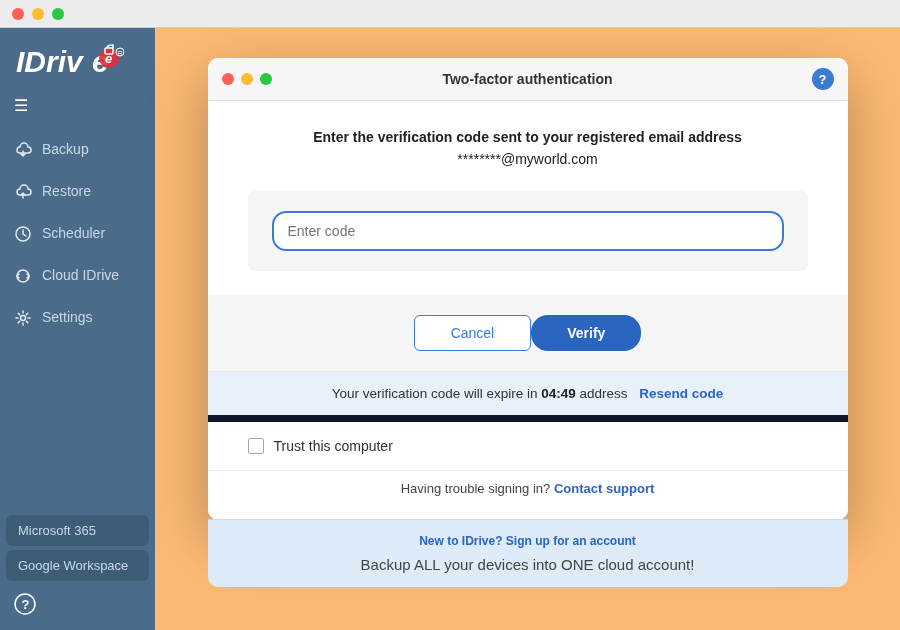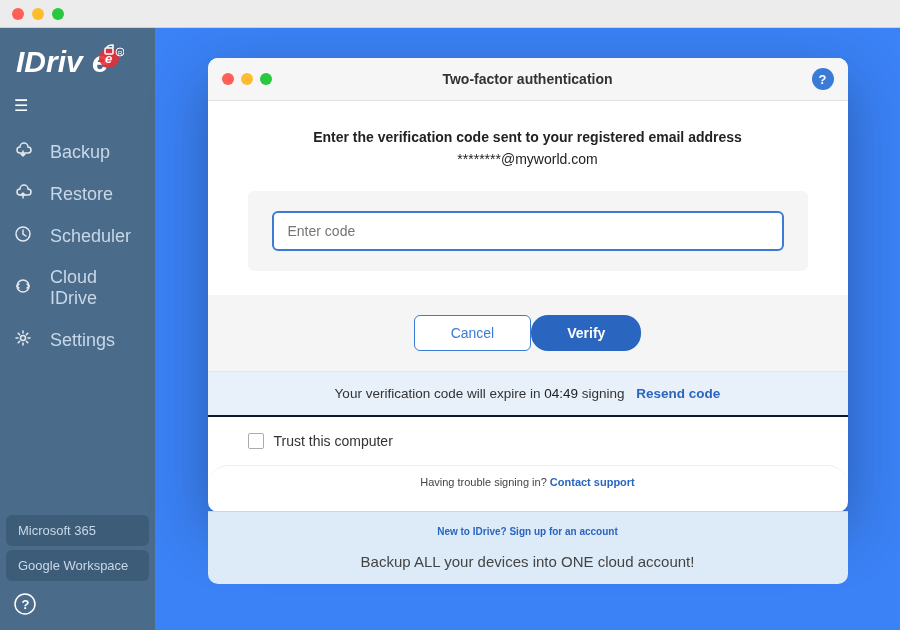--- a/index.html
+++ b/index.html
@@ -55,26 +55,26 @@
     .hamburger {
       padding: 8px 14px;
       cursor: pointer;
       color: white;
       font-size: 16px;
       margin-bottom: 8px;
     }
 
     .nav-item {
       display: flex;
-      align-items: center;
+      align-items: flex-start;
       padding: 10px 14px;
       color: #c8d8e8;
       cursor: pointer;
-      font-size: 18px;
-      gap: 18px;
+      font-size: 14px;
+      gap: 10px;
     }
     .nav-item .nav-icon { font-size: 16px; opacity: 0.85; }
 
     .sidebar-spacer { flex: 1; }
 
     .more-label {
       text-align: center;
       font-size: 10px;
       color: #a0b8cc;
       padding: 6px 0 4px;
@@ -104,21 +104,21 @@
     .help-icon-area {
       padding: 10px 14px;
       color: #c8d8e8;
       font-size: 18px;
       cursor: pointer;
     }
 
     
     .main-content {
       flex: 1;
-      background: #3b82f6;
+      background: #fdba74;
       position: relative;
       display: flex;
       align-items: center;
       justify-content: center;
     }
 
     
     .modal-overlay {
       position: absolute;
       top: 0; left: 0; right: 0; bottom: 0;
@@ -206,21 +206,21 @@
       border-radius: 6px;
       padding: 20px 24px;
       margin-bottom: 0;
     }
 
     .code-input {
       width: 100%;
       padding: 10px 14px;
       font-size: 14px;
       border: 2px solid #3a7bd5;
-      border-radius: 6px;
+      border-radius: 14px;
       outline: none;
       color: #333;
       background: white;
     }
 
     .button-row {
       display: flex;
       justify-content: center;
       gap: 0;
       padding: 20px 24px;
@@ -252,80 +252,79 @@
     .expiry-bar {
       background: #e8f0fa;
       padding: 14px 24px;
       text-align: center;
       font-size: 13.5px;
       color: #333;
       border-top: 1px solid #dde8f5;
     }
 
     .expiry-time {
-      font-weight: 400;
+      font-weight: 700;
       color: #222;
     }
 
     .resend-link {
       color: #2a65c0;
       font-weight: 600;
       cursor: pointer;
       margin-left: 8px;
     }
 
     .trust-row {
       display: flex;
       align-items: center;
       padding: 16px 40px;
       gap: 10px;
-      border-top: 2px solid #0f172a;
+      border-top: 7px solid #0f172a;
     }
 
     .trust-checkbox {
       width: 16px; height: 16px;
       border: 1.5px solid #aaa;
       border-radius: 2px;
       cursor: pointer;
       background: white;
     }
 
     .trust-label {
       font-size: 14px;
       color: #333;
     }
 
     .trouble-row {
       text-align: center;
       padding: 10px 40px 24px;
-      font-size: 11px;
+      font-size: 13px;
       color: #444;
       border-top: 1px solid #eee;
-      border-radius: 21px;
     }
 
     .contact-link {
       color: #2a65c0;
       font-weight: 600;
       cursor: pointer;
     }
 
     
     .bottom-banner {
       background: #ddeaf8;
       padding: 14px 20px;
       text-align: center;
       border-top: 1px solid #c5d8f0;
     }
 
     .banner-signup {
-      font-size: 10px;
+      font-size: 12px;
       color: #2a65c0;
       font-weight: 600;
-      margin-bottom: 16px;
+      margin-bottom: 8px;
       cursor: pointer;
     }
 
     .banner-sub {
       font-size: 15px;
       color: #444;
     }
 
     
     .idrive-logo {
@@ -466,21 +465,21 @@
         </div>
 
         <div class="button-row">
           <button class="btn-cancel">Cancel</button>
           <button class="btn-verify">Verify</button>
         </div>
 
         <div class="expiry-bar">
           <span>Your verification code will expire in</span>
           <span class="expiry-time">04:49</span>
-          <span>signing</span>
+          <span>address</span>
           <span class="resend-link">Resend code</span>
         </div>
 
         <div class="trust-row">
           <div class="trust-checkbox"></div>
           <span class="trust-label">Trust this computer</span>
         </div>
 
         <div class="trouble-row">
           <span>Having trouble signing in?</span>

